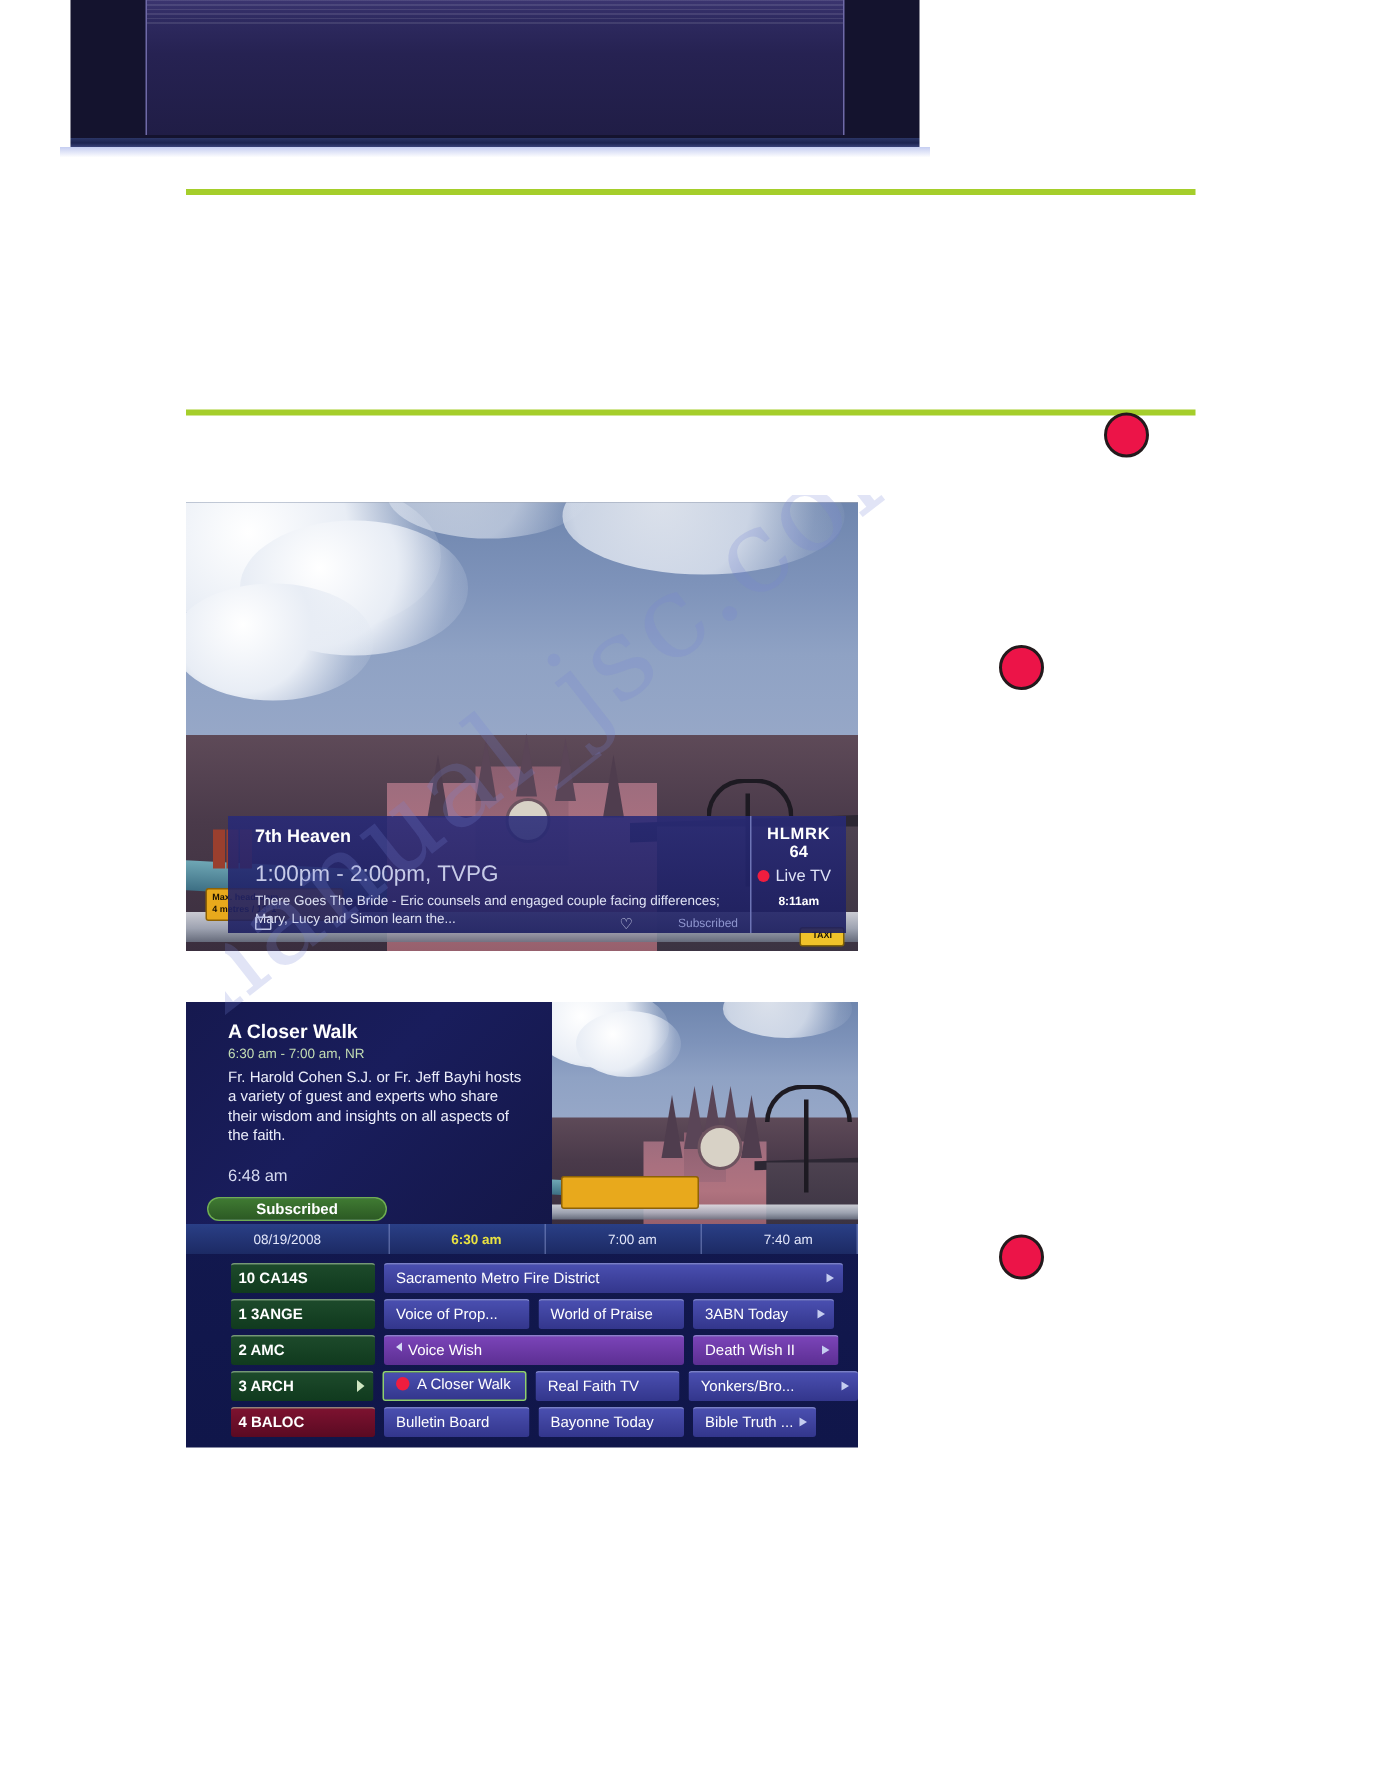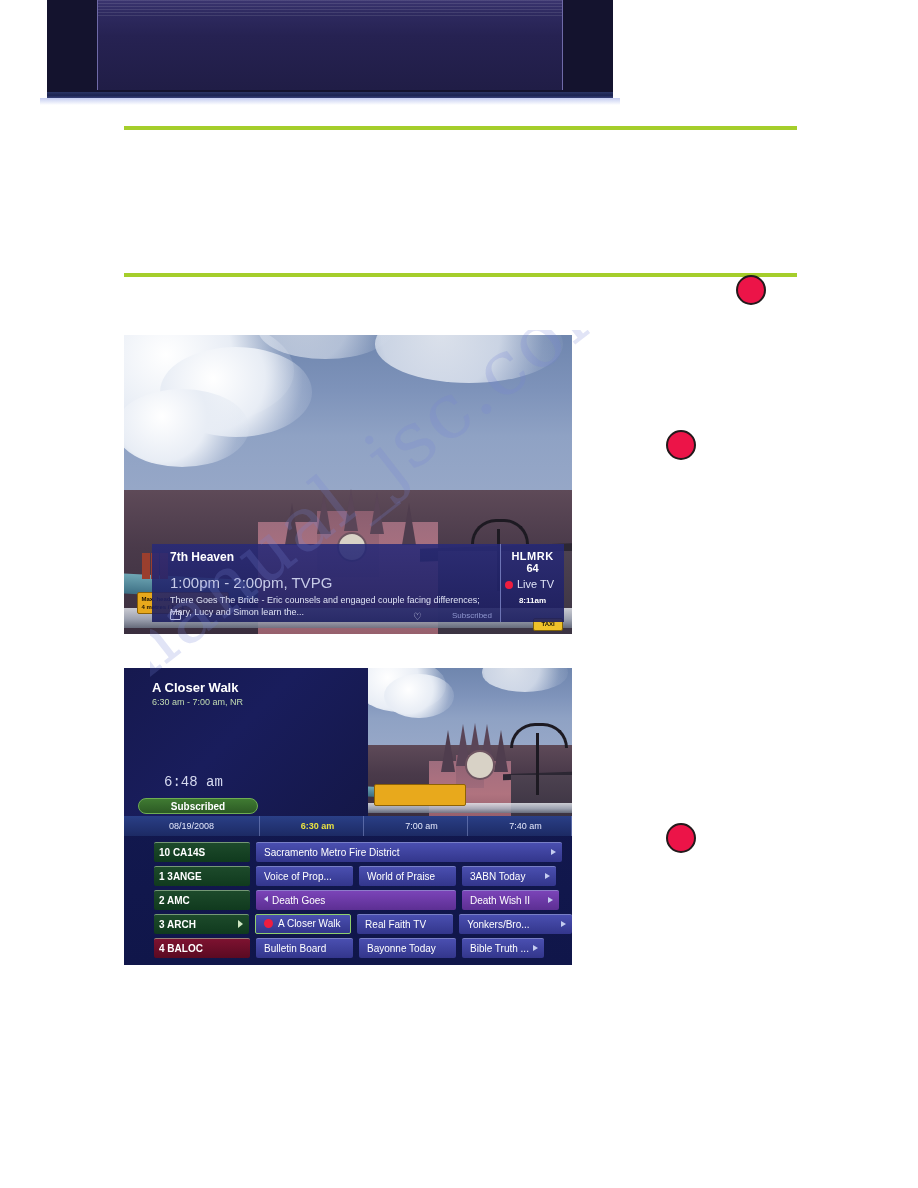--- a/index.html
+++ b/index.html
@@ -234,21 +234,21 @@
   }
   #f2-top{position:absolute;left:0;top:0;width:448px;height:148px;display:flex;}
   #f2-textpane{
     width:244px;height:148px;
     background:linear-gradient(135deg,#16194f 0%,#191d5c 45%,#141748 100%);
     position:relative;box-sizing:border-box;padding:12px 0 0 28px;
   }
   .f2-title{color:#ffffff;font-size:13px;font-weight:bold;line-height:16px;}
   .f2-time{color:#c3ddb3;font-size:9px;line-height:13px;}
   .f2-desc{color:#eceefb;font-size:10px;line-height:13px;margin-top:3px;width:200px;}
-  .f2-clock{position:absolute;left:40px;bottom:26px;color:#d6daf0;font-size:14px;font-family:Liberation Mono, monospace;}
+  .f2-clock{position:absolute;left:28px;bottom:26px;color:#d6daf0;font-size:11px;}
   .f2-subscribed{
     position:absolute;left:14px;bottom:2px;width:120px;height:16px;
     background:linear-gradient(180deg,#3f7a32 0%,#2c5a24 100%);
     border-radius:9px;border:1px solid #6fae52;
     color:#ffffff;font-size:10px;font-weight:bold;
     text-align:center;line-height:15px;box-sizing:border-box;
   }
   #f2-photo{
     width:204px;height:148px;position:relative;overflow:hidden;
     background:#7e93ba;
@@ -389,20 +389,21 @@
     </div>
   </div>
 </div>
 
 <div id="figure-two">
 
   <div id="f2-top">
     <div id="f2-textpane">
       <div class="f2-title">A Closer Walk</div>
       <div class="f2-time">6:30 am -  7:00 am, NR</div>
+      <div class="f2-desc">Fr. Harold Cohen S.J. or Fr. Jeff Bayhi hosts a variety of guest and experts who share their wisdom and insights on all aspects of the faith.</div>
       <div class="f2-clock">6:48 am</div>
       <div class="f2-subscribed">Subscribed</div>
     </div>
 
     <div id="f2-photo">
       <div class="scene">
         <div class="sky"></div>
         <div class="cloud c1"></div>
         <div class="cloud c2"></div>
         <div class="cloud c4"></div>
@@ -439,21 +440,21 @@
         <div class="prog" style="width: 306px;"><span>Sacramento Metro Fire District</span><span class="arr"></span></div>
       </div>
       <div class="grid-row">
         <div class="chan green"><span>1 3ANGE</span></div>
         <div class="prog" style="width: 97px;"><span>Voice of Prop...</span></div>
         <div class="prog" style="width: 97px;"><span>World of Praise</span></div>
         <div class="prog" style="width: 94px;"><span>3ABN Today</span><span class="arr"></span></div>
       </div>
       <div class="grid-row">
         <div class="chan green"><span>2 AMC</span></div>
-        <div class="prog purple" style="width: 200px;"><span class="leftarr"></span><span>Death Goes</span></div>
+        <div class="prog purple" style="width: 200px;"><span class="leftarr"></span><span>Voice Wish</span></div>
         <div class="prog purple" style="width: 97px;"><span>Death Wish II</span><span class="arr"></span></div>
       </div>
       <div class="grid-row">
         <div class="chan green"><span>3 ARCH</span><span class="arr"></span></div>
         <div class="prog selected" style="width: 97px;"><span class="recdot"></span><span>A Closer Walk</span></div>
         <div class="prog" style="width: 97px;"><span>Real Faith TV</span></div>
         <div class="prog" style="width: 114px;"><span>Yonkers/Bro...</span><span class="arr"></span></div>
       </div>
       <div class="grid-row">
         <div class="chan red"><span>4 BALOC</span></div>

